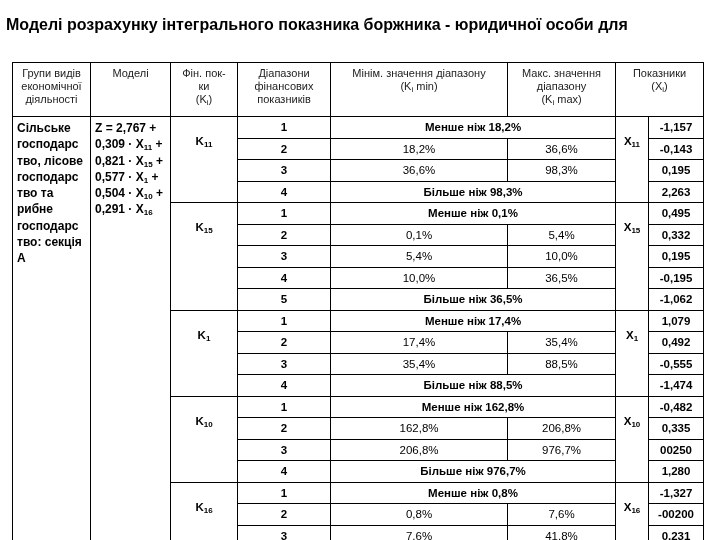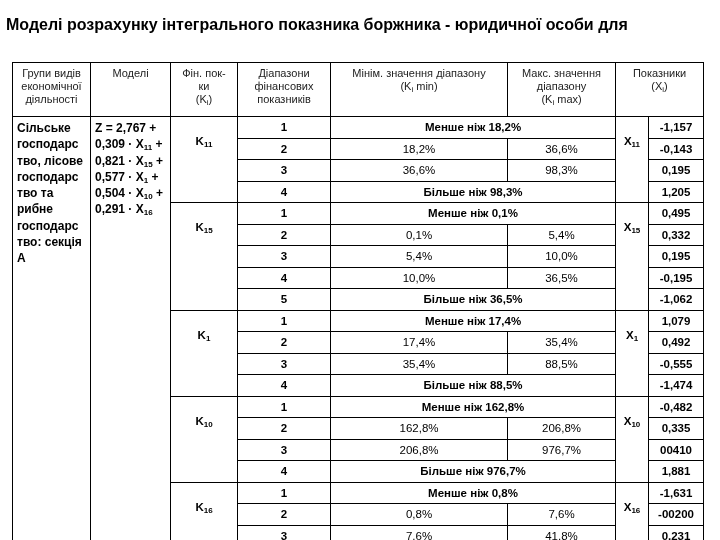--- a/index.html
+++ b/index.html
@@ -88,21 +88,21 @@
       </tr>
       <tr>
         <td>3</td>
         <td colspan="2" class="norm">36,6%</td>
         <td class="norm">98,3%</td>
         <td>0,195</td>
       </tr>
       <tr>
         <td>4</td>
         <td colspan="3">Більше ніж 98,3%</td>
-        <td>1,205</td>
+        <td>2,263</td>
       </tr>
       <tr>
         <td class="top" rowspan="5"><span>K</span><sub>15</sub></td>
         <td>1</td>
         <td colspan="3">Менше ніж 0,1%</td>
         <td class="top" rowspan="5"><span>X</span><sub>15</sub></td>
         <td>0,495</td>
       </tr>
       <tr>
         <td>2</td>
@@ -161,33 +161,33 @@
       <tr>
         <td>2</td>
         <td colspan="2" class="norm">162,8%</td>
         <td class="norm">206,8%</td>
         <td>0,335</td>
       </tr>
       <tr>
         <td>3</td>
         <td colspan="2" class="norm">206,8%</td>
         <td class="norm">976,7%</td>
-        <td>00410</td>
+        <td>00250</td>
       </tr>
       <tr>
         <td>4</td>
         <td colspan="3">Більше ніж 976,7%</td>
-        <td>1,881</td>
+        <td>1,280</td>
       </tr>
       <tr>
         <td class="top" rowspan="3"><span>K</span><sub>16</sub></td>
         <td>1</td>
         <td colspan="3">Менше ніж 0,8%</td>
         <td class="top" rowspan="3"><span>X</span><sub>16</sub></td>
-        <td>-1,631</td>
+        <td>-1,327</td>
       </tr>
       <tr>
         <td>2</td>
         <td colspan="2" class="norm">0,8%</td>
         <td class="norm">7,6%</td>
         <td>-00200</td>
       </tr>
       <tr>
         <td>3</td>
         <td colspan="2" class="norm">7,6%</td>

